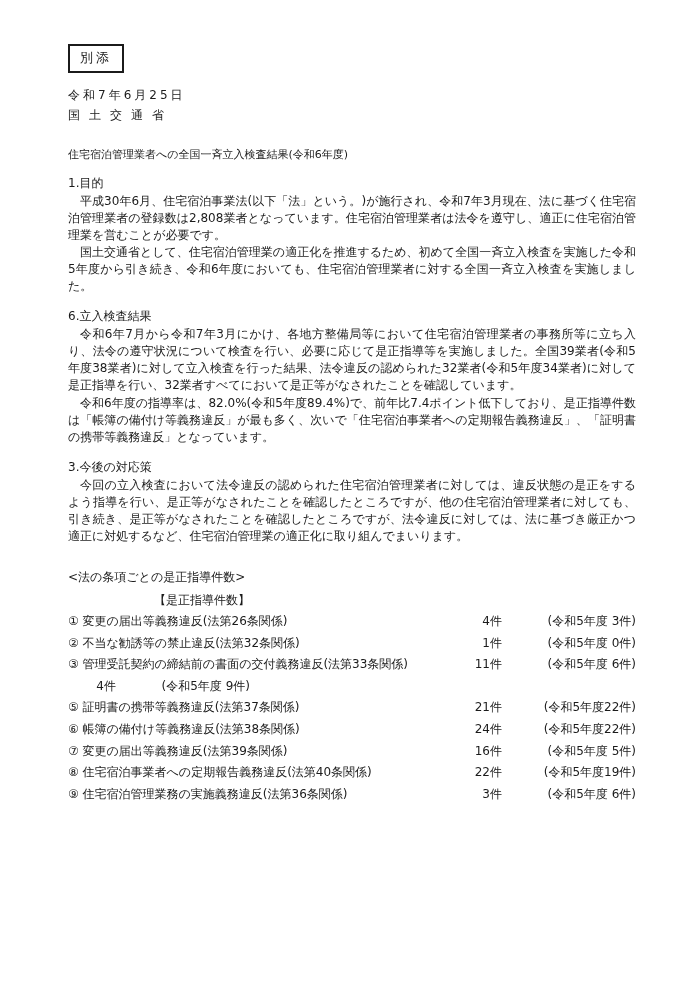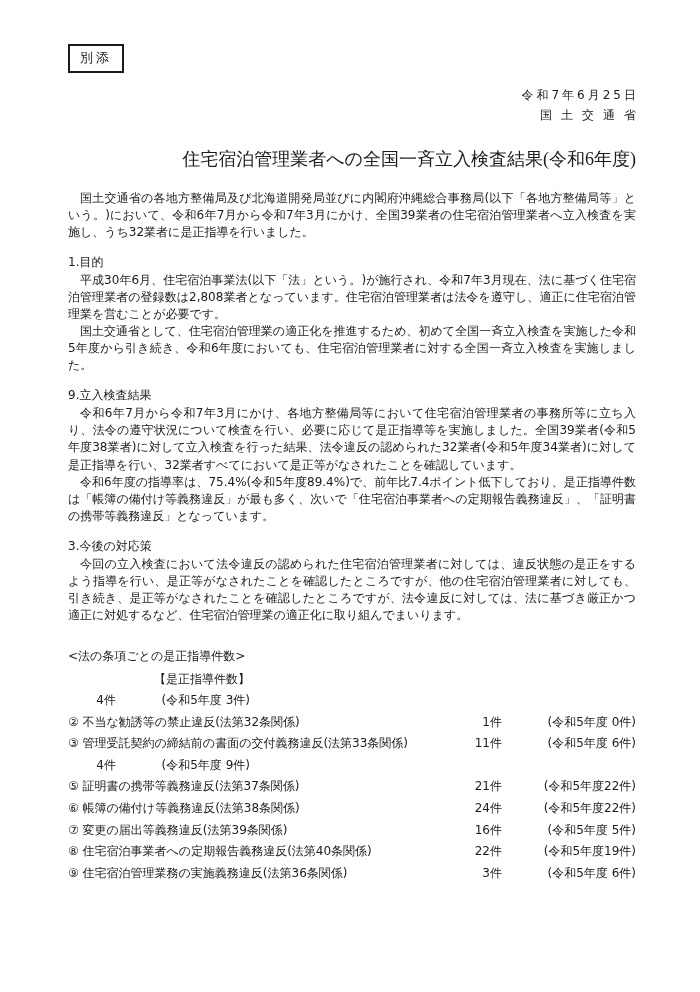--- a/index.html
+++ b/index.html
@@ -19,29 +19,28 @@
   }
 
   .attach-box {
     display: inline-block;
     border: 2px solid #1b1b1b;
     padding: 3px 10px 4px 10px;
     font-size: 13px;
     letter-spacing: 3px;
   }
 
-  .head-right { text-align: right; margin-top: 14px; }
+  .head-right { margin-top: 14px; }
   .date-line { letter-spacing: 3px; margin-right: -3px; }
   .ministry-line { letter-spacing: 9px; margin-right: -9px; margin-top: 3px; }
 
   .doc-title {
-    text-align: right;
+    text-align: left;
     margin-top: 22px;
-    font-size: 18px;
-    font-family: Liberation Serif, serif;
+    font-size: 11px;
   }
 
   .para {
     text-indent: 1em;
     text-align: justify;
   }
 
   .intro { margin-top: 18px; }
 
   .section { margin-top: 13px; }
@@ -68,47 +67,47 @@
     <span>別添</span>
   </div>
 
   <div class="head-right">
     <div class="date-line">令和7年6月25日</div>
     <div class="ministry-line">国土交通省</div>
   </div>
 
   <div class="doc-title">住宅宿泊管理業者への全国一斉立入検査結果(令和6年度)</div>
 
-  <p class="para intro">国土交通省の各地方整備局及び北海道開発局並びに内閣府沖縄総合事務局(以下「各地方整備局等」という。)において、令和6年7月から令和7年3月にかけ、全国39業者の住宅宿泊管理業者へ立入検査を実施し、うち32業者に是正指導を行いました。</p>
 
   <div class="section">
     <div class="section-heading">1.目的</div>
     <p class="para">平成30年6月、住宅宿泊事業法(以下「法」という。)が施行され、令和7年3月現在、法に基づく住宅宿泊管理業者の登録数は2,808業者となっています。住宅宿泊管理業者は法令を遵守し、適正に住宅宿泊管理業を営むことが必要です。</p>
     <p class="para">国土交通省として、住宅宿泊管理業の適正化を推進するため、初めて全国一斉立入検査を実施した令和5年度から引き続き、令和6年度においても、住宅宿泊管理業者に対する全国一斉立入検査を実施しました。</p>
   </div>
 
   <div class="section">
-    <div class="section-heading">9.立入検査結果</div>
+    <div class="section-heading">6.立入検査結果</div>
     <p class="para">令和6年7月から令和7年3月にかけ、各地方整備局等において住宅宿泊管理業者の事務所等に立ち入り、法令の遵守状況について検査を行い、必要に応じて是正指導等を実施しました。全国39業者(令和5年度38業者)に対して立入検査を行った結果、法令違反の認められた32業者(令和5年度34業者)に対して是正指導を行い、32業者すべてにおいて是正等がなされたことを確認しています。</p>
-    <p class="para">令和6年度の指導率は、75.4%(令和5年度89.4%)で、前年比7.4ポイント低下しており、是正指導件数は「帳簿の備付け等義務違反」が最も多く、次いで「住宅宿泊事業者への定期報告義務違反」、「証明書の携帯等義務違反」となっています。</p>
+    <p class="para">令和6年度の指導率は、82.0%(令和5年度89.4%)で、前年比7.4ポイント低下しており、是正指導件数は「帳簿の備付け等義務違反」が最も多く、次いで「住宅宿泊事業者への定期報告義務違反」、「証明書の携帯等義務違反」となっています。</p>
   </div>
 
   <div class="section">
     <div class="section-heading">3.今後の対応策</div>
     <p class="para">今回の立入検査において法令違反の認められた住宅宿泊管理業者に対しては、違反状態の是正をするよう指導を行い、是正等がなされたことを確認したところですが、他の住宅宿泊管理業者に対しても、引き続き、是正等がなされたことを確認したところですが、法令違反に対しては、法に基づき厳正かつ適正に対処するなど、住宅宿泊管理業の適正化に取り組んでまいります。</p>
   </div>
 
   <div class="count-block">
     <div class="count-title">&lt;法の条項ごとの是正指導件数&gt;</div>
 
     <div class="count-head">
       <span class="hr">【是正指導件数】</span>
     </div>
 
     <div class="trow">
+      <span class="tlabel">① 変更の届出等義務違反(法第26条関係)</span>
       <span class="tcount">4件</span>
       <span class="tprev">(令和5年度 3件)</span>
     </div>
     <div class="trow">
       <span class="tlabel">② 不当な勧誘等の禁止違反(法第32条関係)</span>
       <span class="tcount">1件</span>
       <span class="tprev">(令和5年度 0件)</span>
     </div>
     <div class="trow">
       <span class="tlabel">③ 管理受託契約の締結前の書面の交付義務違反(法第33条関係)</span>

